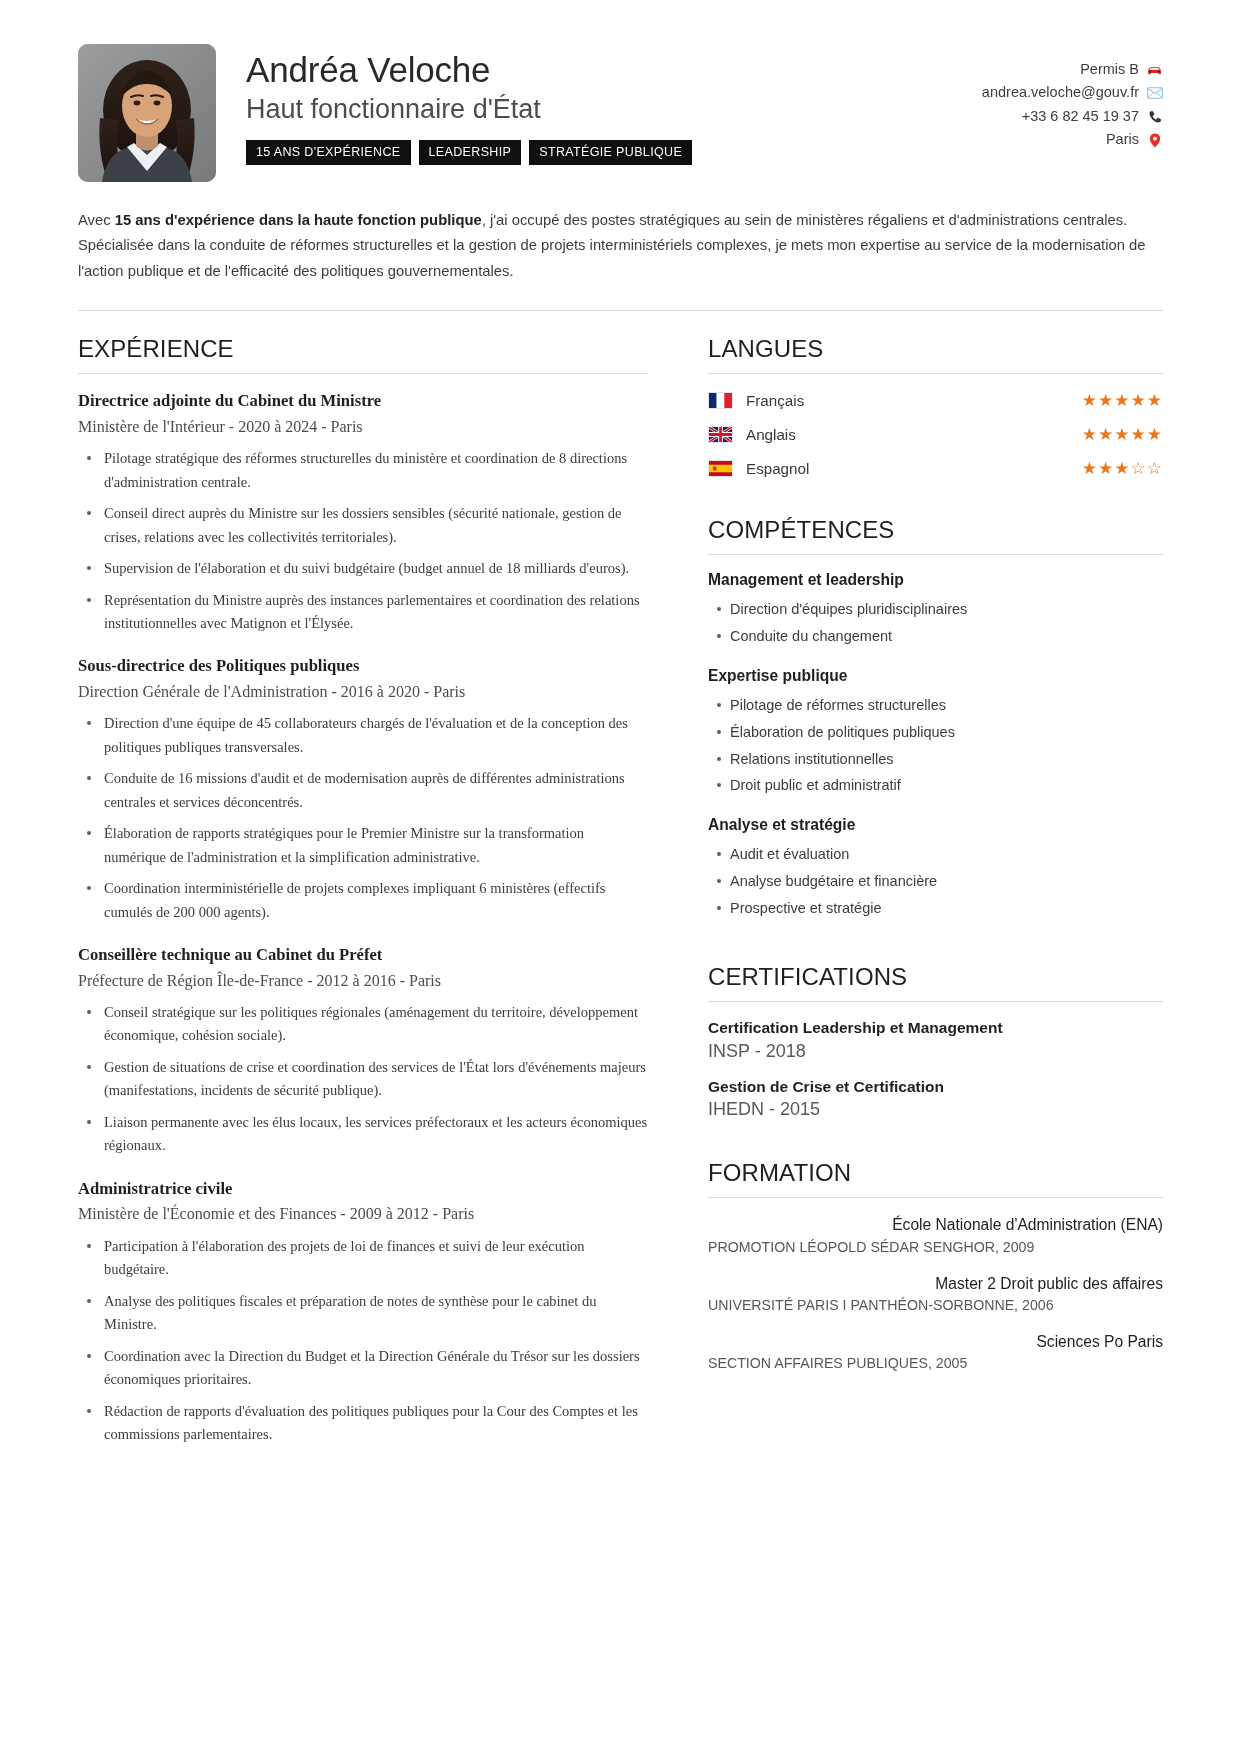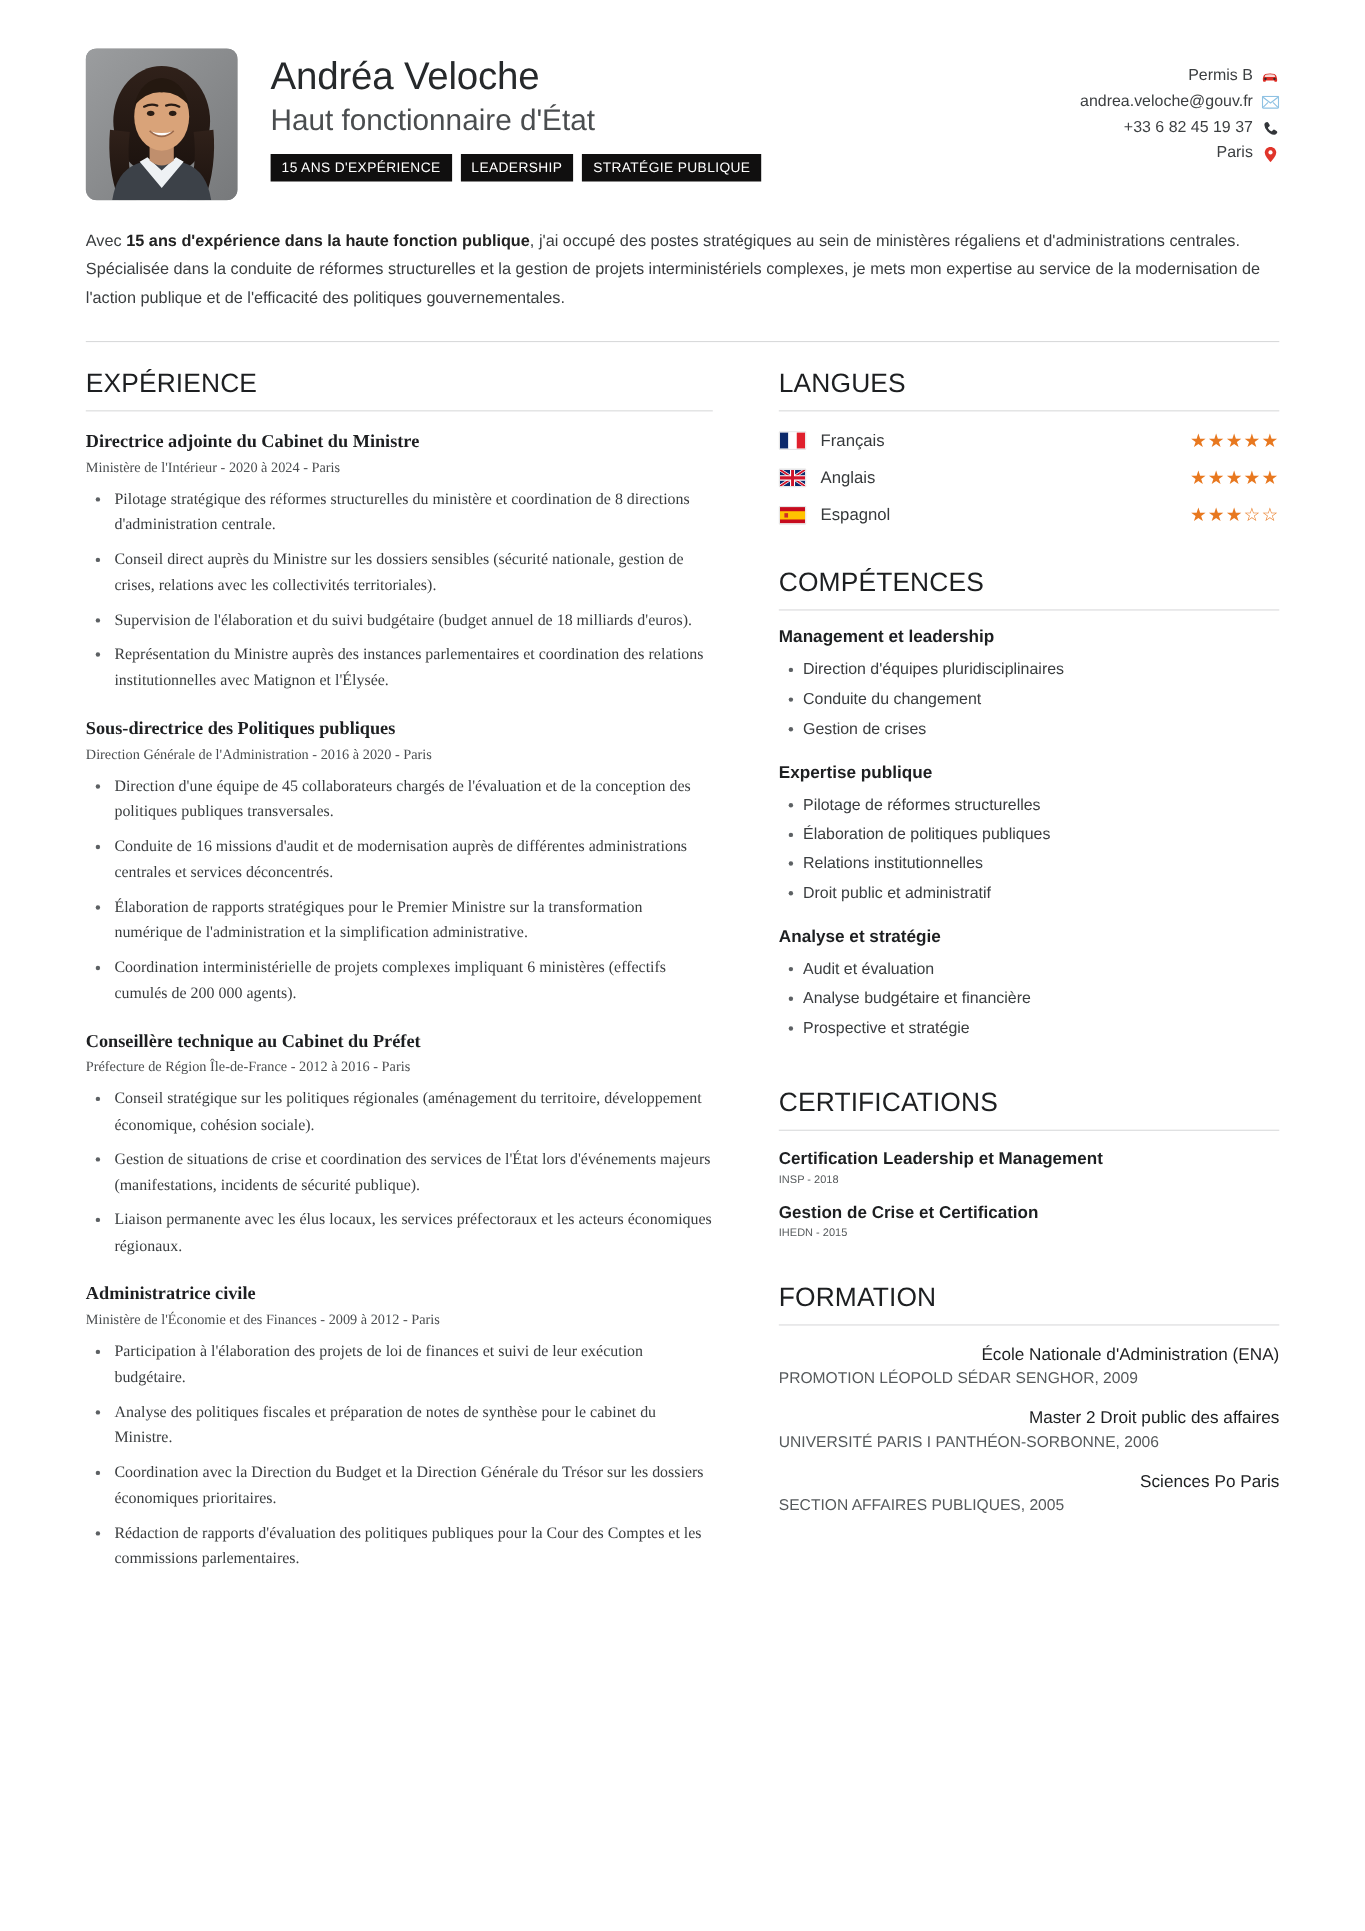--- a/index.html
+++ b/index.html
@@ -107,21 +107,21 @@
 
   .entry { margin-bottom: 4px; font-family: Liberation Serif, serif; }
   .entry + .entry { margin-top: 20px; }
   .e-title {
     font-size: 16.6px;
     font-weight: 700;
     color: #1d1f21;
     line-height: 1.35;
   }
   .e-sub {
-    font-size: 13px;
+    font-size: 16px;
     color: #4a4d4f;
     margin-top: 3px;
     line-height: 1.4;
   }
   ul.bullets {
     margin-top: 9px;
     padding-left: 22px;
     list-style: none;
   }
   ul.bullets li {
@@ -181,21 +181,21 @@
     left: -13px;
     top: 11px;
     width: 4px; height: 4px;
     border-radius: 50%;
     background: #5c6063;
   }
 
   
   .cert { margin-bottom: 15px; }
   .cert-title { font-size: 15.5px; font-weight: 700; color: #1d1f21; line-height: 1.35; }
-  .cert-sub { font-size: 10px; color: #55595b; margin-top: 2px; }
+  .cert-sub { font-size: 18px; color: #55595b; margin-top: 2px; }
 
   .edu { margin-bottom: 16px; }
   .edu-title { font-size: 15.6px; font-weight: 400; color: #1d1f21; line-height: 1.35; text-align: right; }
   .edu-sub {
     font-size: 14.2px;
     color: #55595b;
     margin-top: 2px;
     line-height: 1.34;
   }
 </style>
@@ -401,21 +401,20 @@
       </div>
 
       <div class="sec-title">COMPÉTENCES</div>
       <div class="sec-rule"></div>
 
       <div class="skill-group">
         <div class="skill-head">Management et leadership</div>
         <ul class="skill-list">
           <li>Direction d'équipes pluridisciplinaires</li>
           <li>Conduite du changement</li>
-          <li>Gestion de crises</li>
         </ul>
       </div>
 
       <div class="skill-group">
         <div class="skill-head">Expertise publique</div>
         <ul class="skill-list">
           <li>Pilotage de réformes structurelles</li>
           <li>Élaboration de politiques publiques</li>
           <li>Relations institutionnelles</li>
           <li>Droit public et administratif</li>

